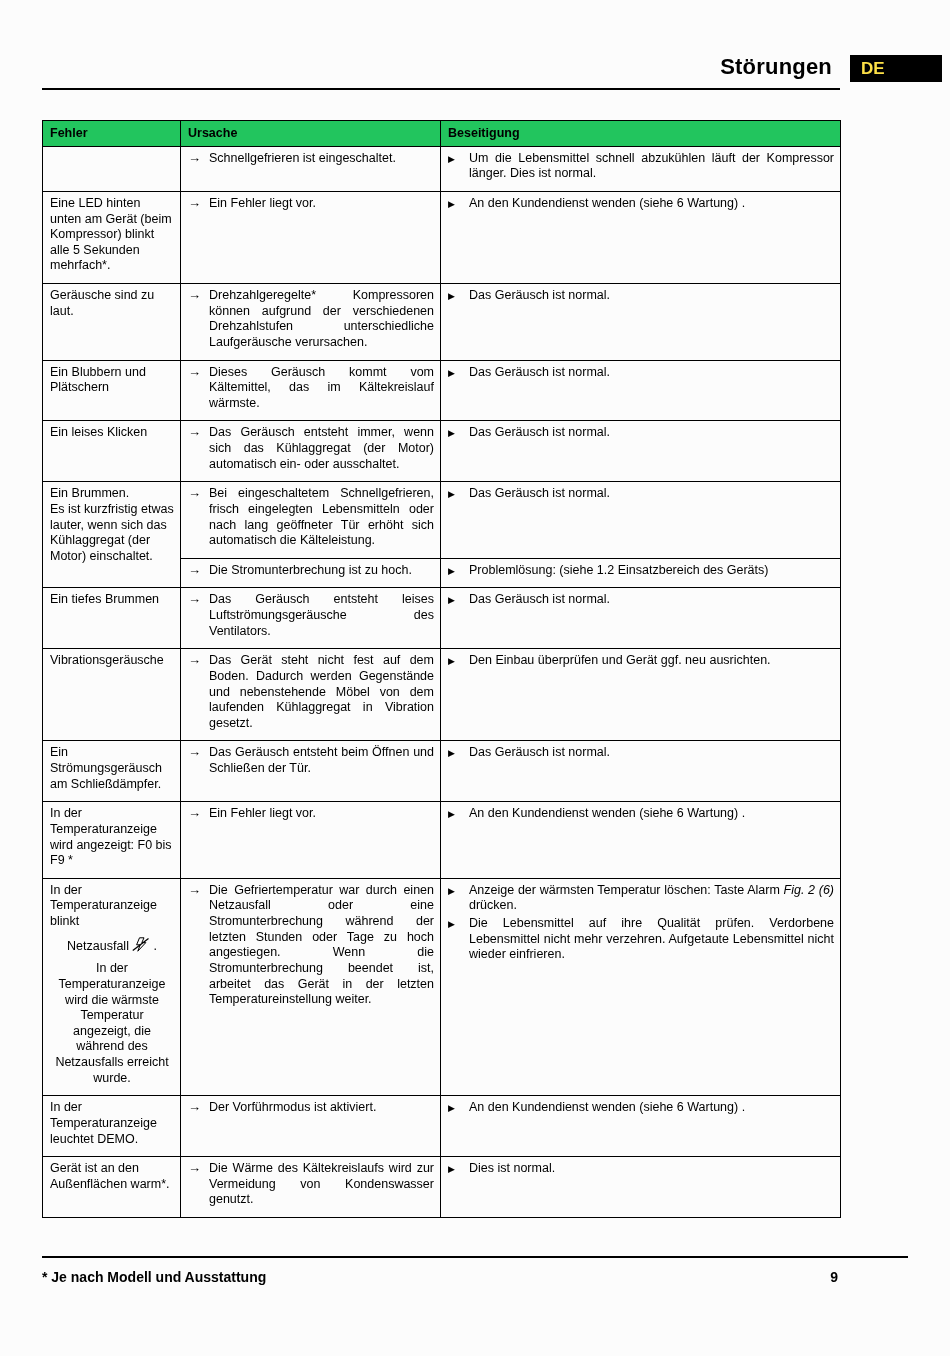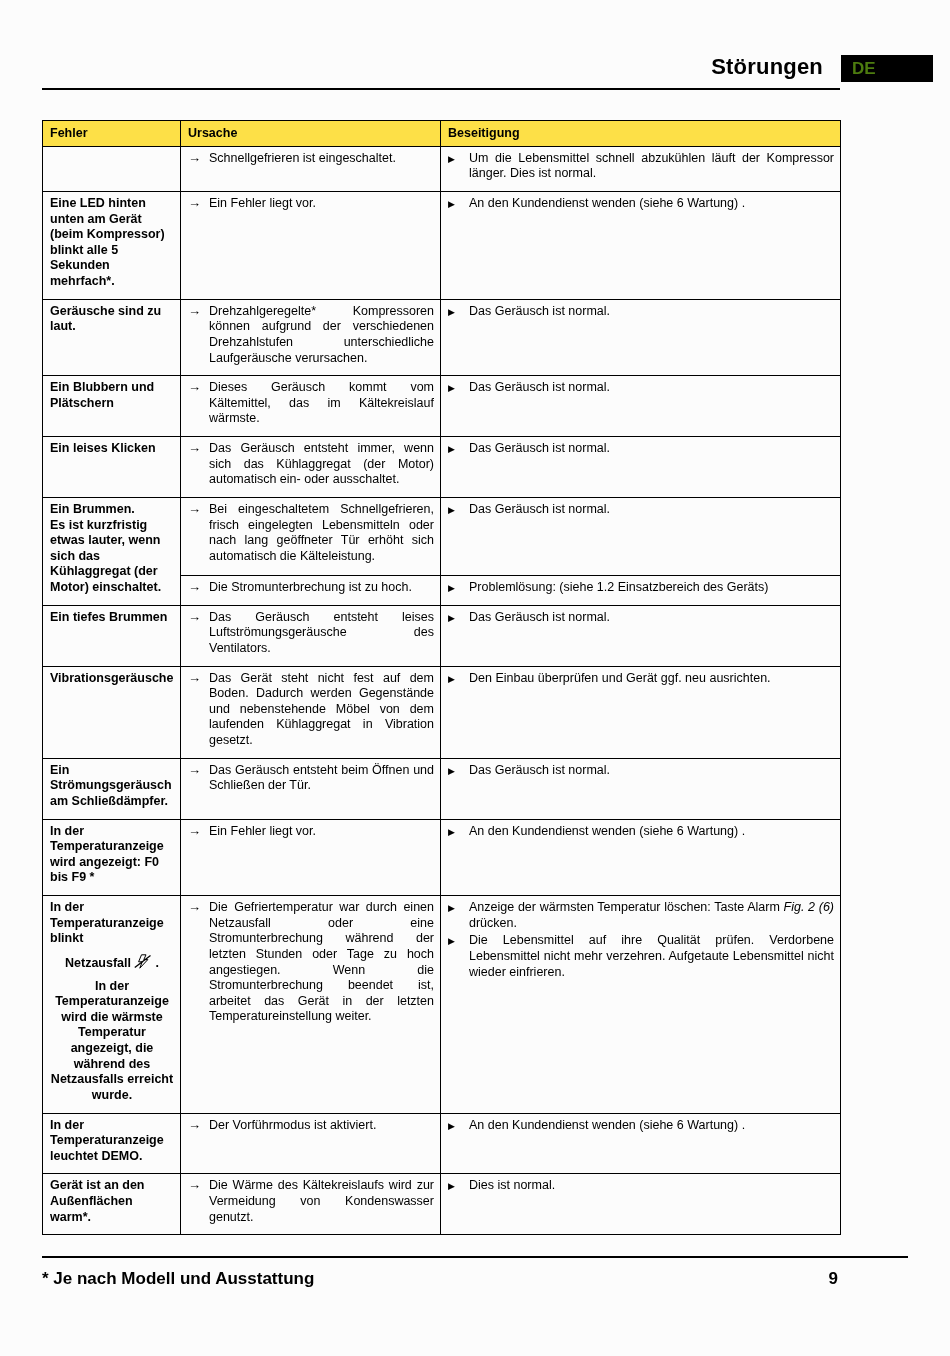--- a/index.html
+++ b/index.html
@@ -15,40 +15,40 @@
     width: 950px;
     height: 1356px;
     overflow: hidden;
   }
 
   
   .page-header {
     position: absolute;
     top: 52px;
     left: 42px;
-    right: 17px;
+    right: 8px;
     height: 36px;
   }
   .page-title {
     position: absolute;
     right: 110px;
     top: 2px;
     margin: 0;
     font-size: 22px;
     font-weight: bold;
     letter-spacing: 0.2px;
   }
   .lang-badge {
     position: absolute;
     right: 0;
     top: 3px;
     width: 92px;
     height: 27px;
     background: #000;
-    color: #4d7c0f;
+    color: #fde047;
     font-size: 17px;
     font-weight: bold;
     line-height: 27px;
     padding-left: 11px;
     box-sizing: border-box;
   }
   .header-rule {
     position: absolute;
     top: 88px;
     left: 42px;
@@ -70,26 +70,26 @@
     line-height: 1.25;
   }
   .fault-table th,
   .fault-table td {
     border: 1px solid #000;
     vertical-align: top;
     padding: 4px 6px 9px 7px;
     overflow: hidden;
   }
   .fault-table thead th {
-    background: #fde047;
+    background: #22c55e;
     text-align: left;
     font-weight: bold;
     padding: 5px 6px 4px 7px;
   }
-  td.fehler-cell { font-weight: bold; }
+  td.fehler-cell { font-weight: normal; }
   .fehler-line { margin: 0; }
   .fehler-line.gap { margin-top: 7px; text-align: center; }
 
   .entry { display: flex; align-items: flex-start; }
   .entry + .entry { margin-top: 2px; }
   .marker { flex: 0 0 21px; }
   .marker.arrow { font-size: 13px; line-height: 1.15; }
   .marker.tri { font-size: 9px; padding-top: 3px; }
   .entry-text {
     flex: 1 1 auto;
@@ -111,21 +111,21 @@
   }
   .footer-rule {
     border: none;
     border-top: 2px solid #000;
     margin: 0 0 11px 0;
   }
   .footer-row {
     display: flex;
     justify-content: space-between;
     padding-right: 70px;
-    font-size: 17px;
+    font-size: 14px;
     font-weight: bold;
     align-items: flex-end;
   }
 </style>
 </head>
 <body>
 
 <div class="page">
 
   <header class="page-header">

